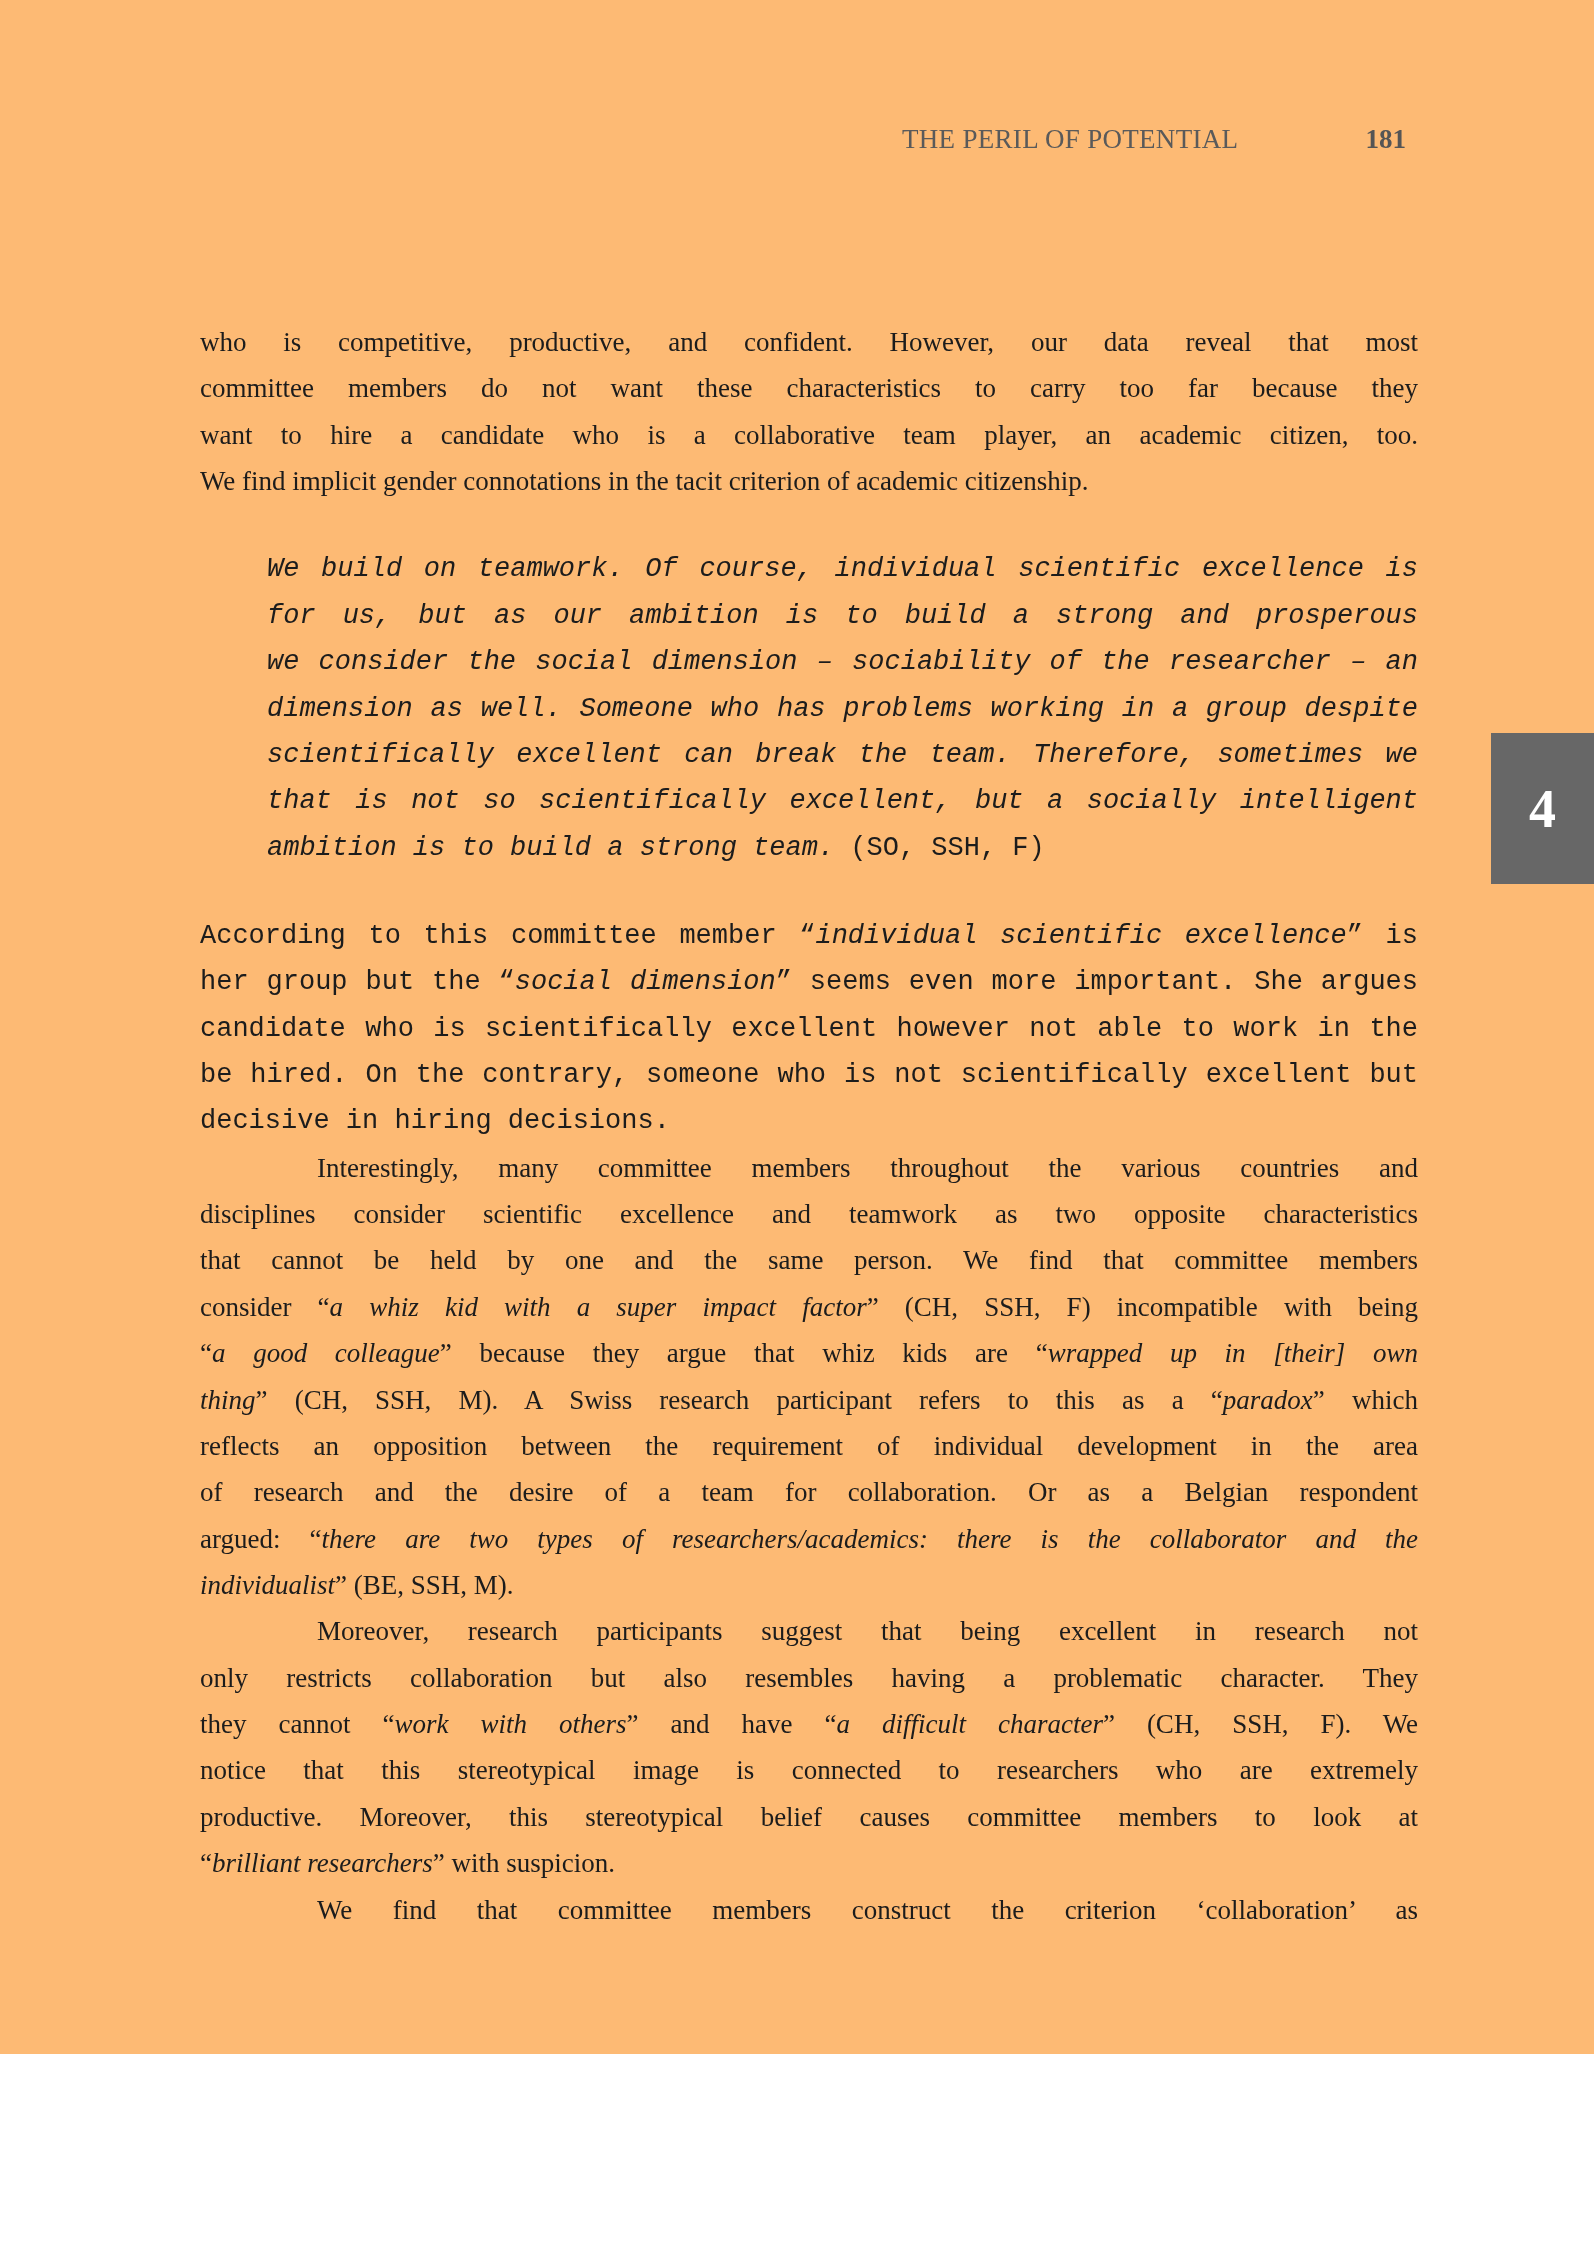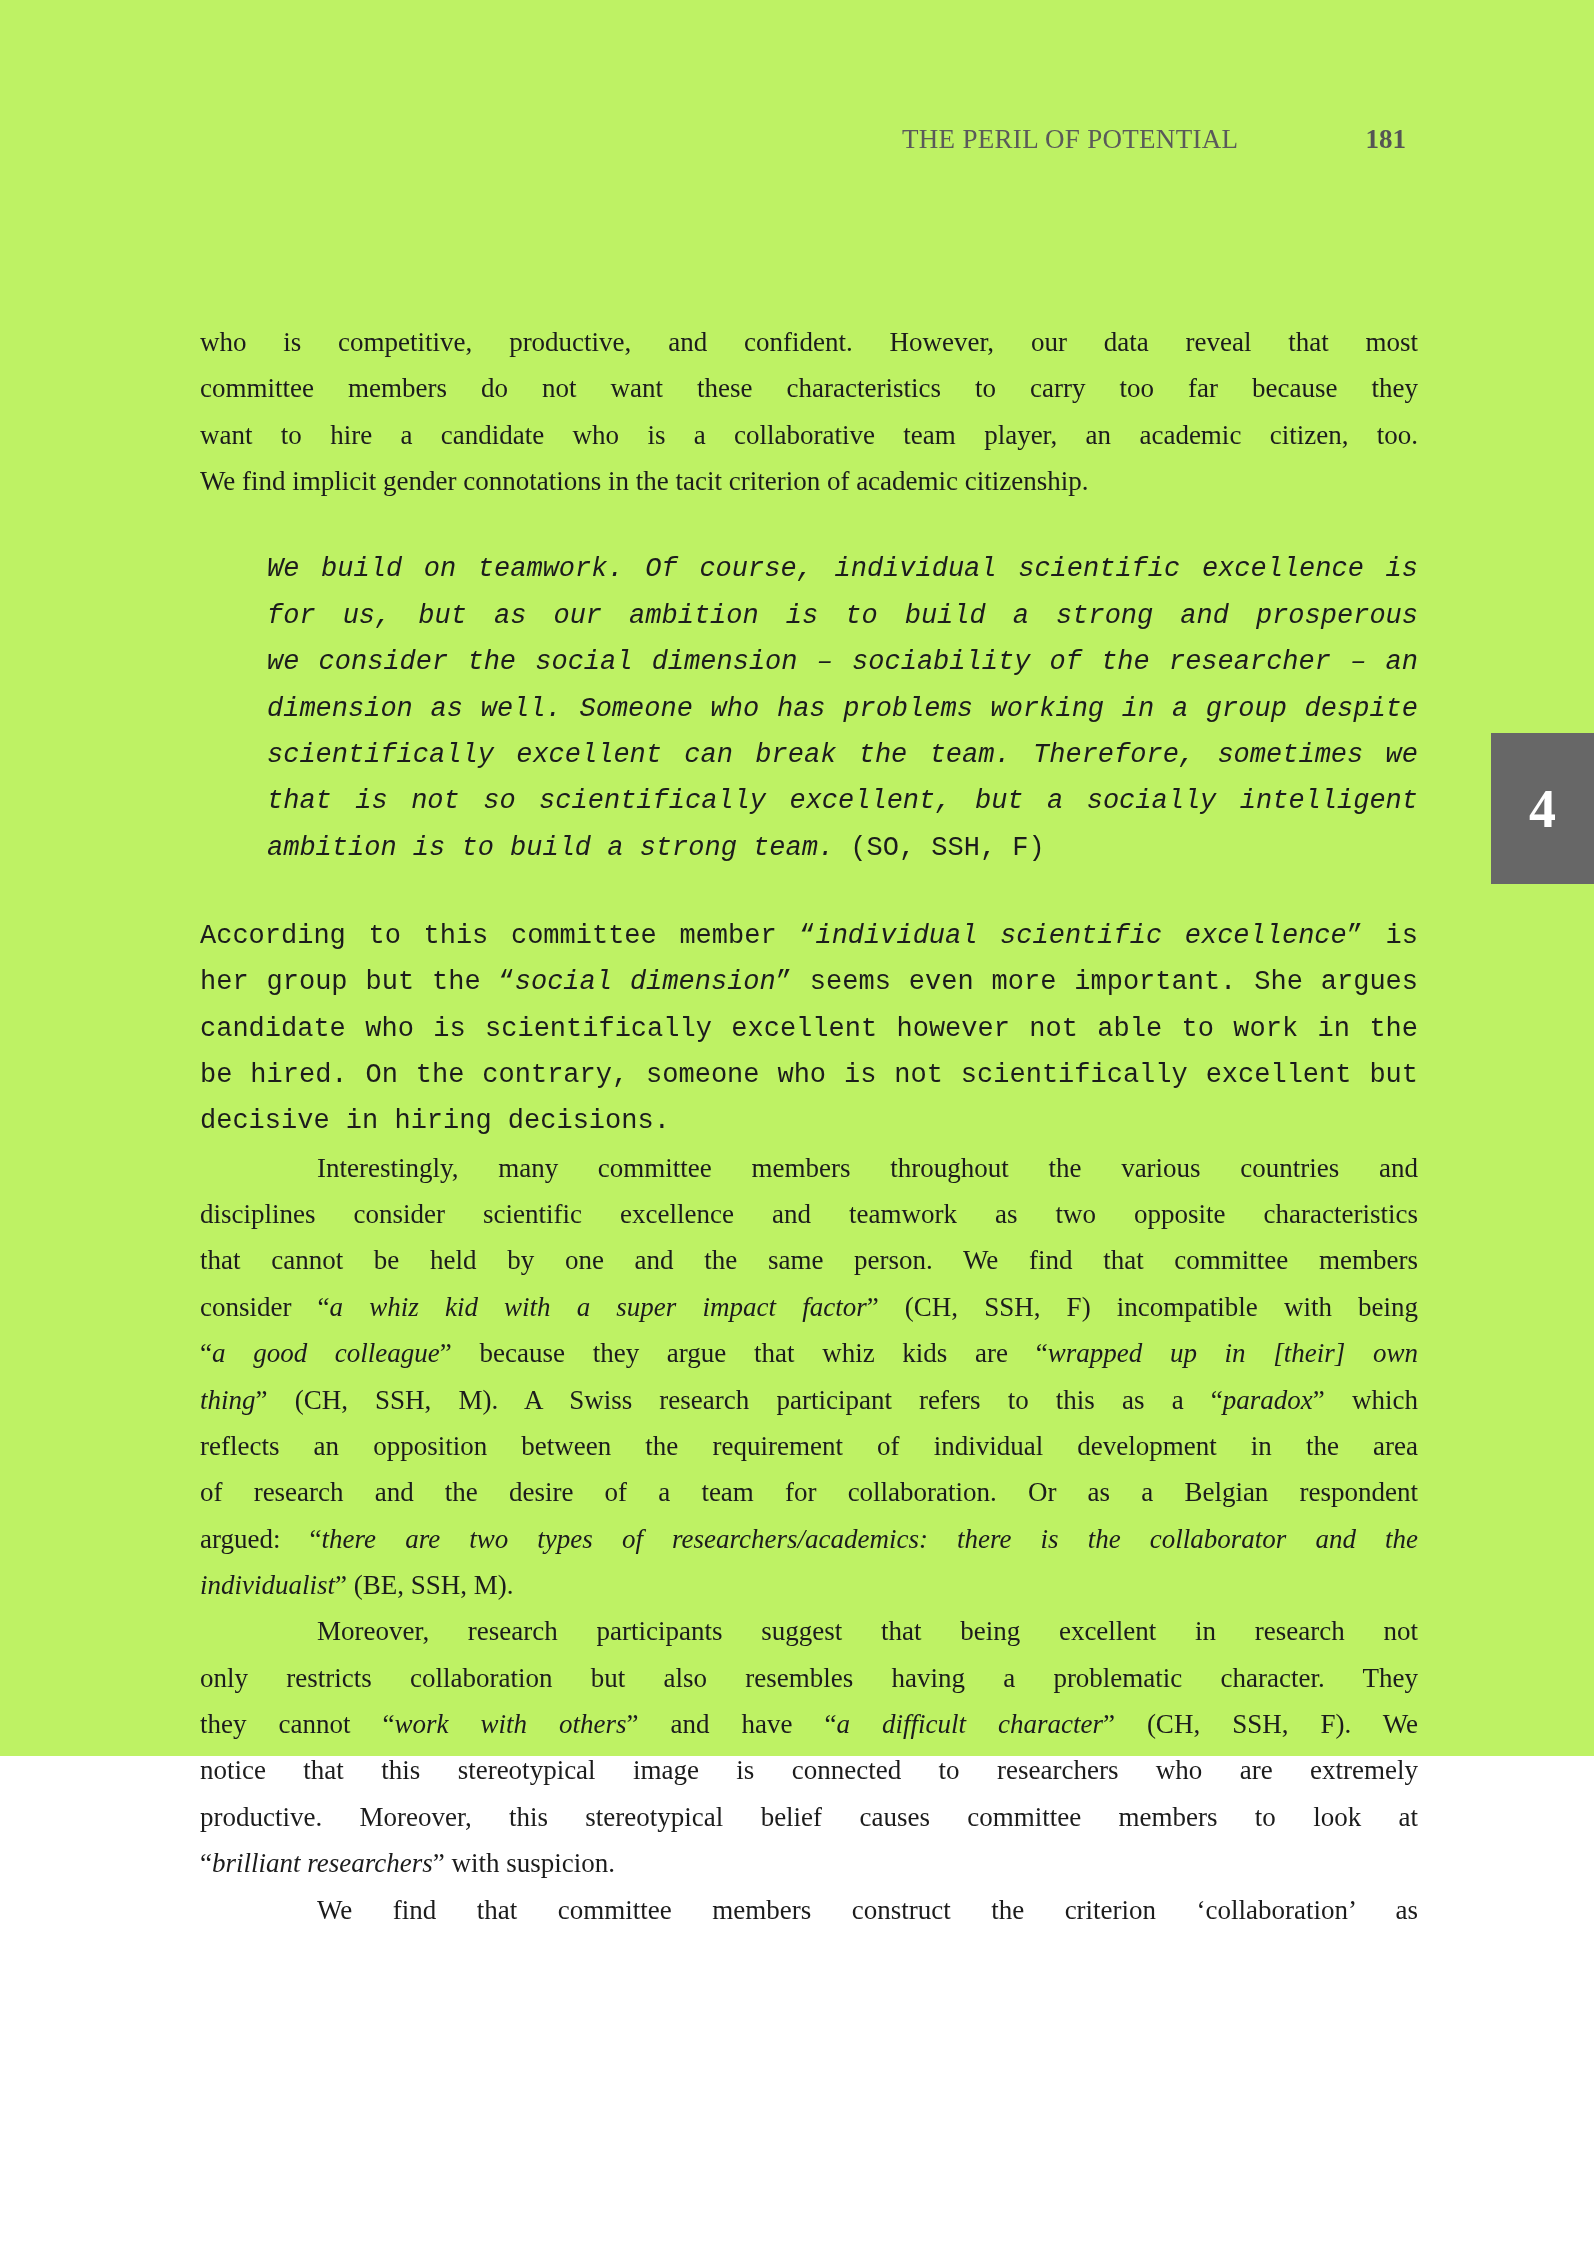--- a/index.html
+++ b/index.html
@@ -1,17 +1,17 @@
 <!DOCTYPE html>
 <html><head>
 <meta charset="utf-8">
 <style>
   html, body { margin: 0; padding: 0; background: #ffffff; }
   body { width: 1594px; height: 2250px; position: relative; overflow: hidden; }
-  .page { position: absolute; left: 0; top: 0; width: 1594px; height: 1756px; background: #bef264; }
+  .page { position: absolute; left: 0; top: 0; width: 1594px; height: 2054px; background: #fdba74; }
   .running-head { position: absolute; top: 124px; left: 880px; width: 526px; height: 40px;
     font-family: "Liberation Serif", "DejaVu Serif", serif; color: #5a5a5a; font-size: 27px; }
   .running-title { position: absolute; left: 22px; top: 0; letter-spacing: 0.3px; }
   .page-number { position: absolute; right: 0; top: 0; font-weight: bold; color: #555555; }
   .text-area { position: absolute; left: 200px; top: 319px; width: 1218px;
     font-family: "Liberation Serif", "DejaVu Serif", serif; font-size: 27px; color: #1c1c1c; }
   .line { height: 46.36px; line-height: 46.36px; white-space: nowrap; text-align: justify;
     text-align-last: justify; overflow: visible; }
   .line.last { text-align-last: left; }
   .block { margin: 0; }

